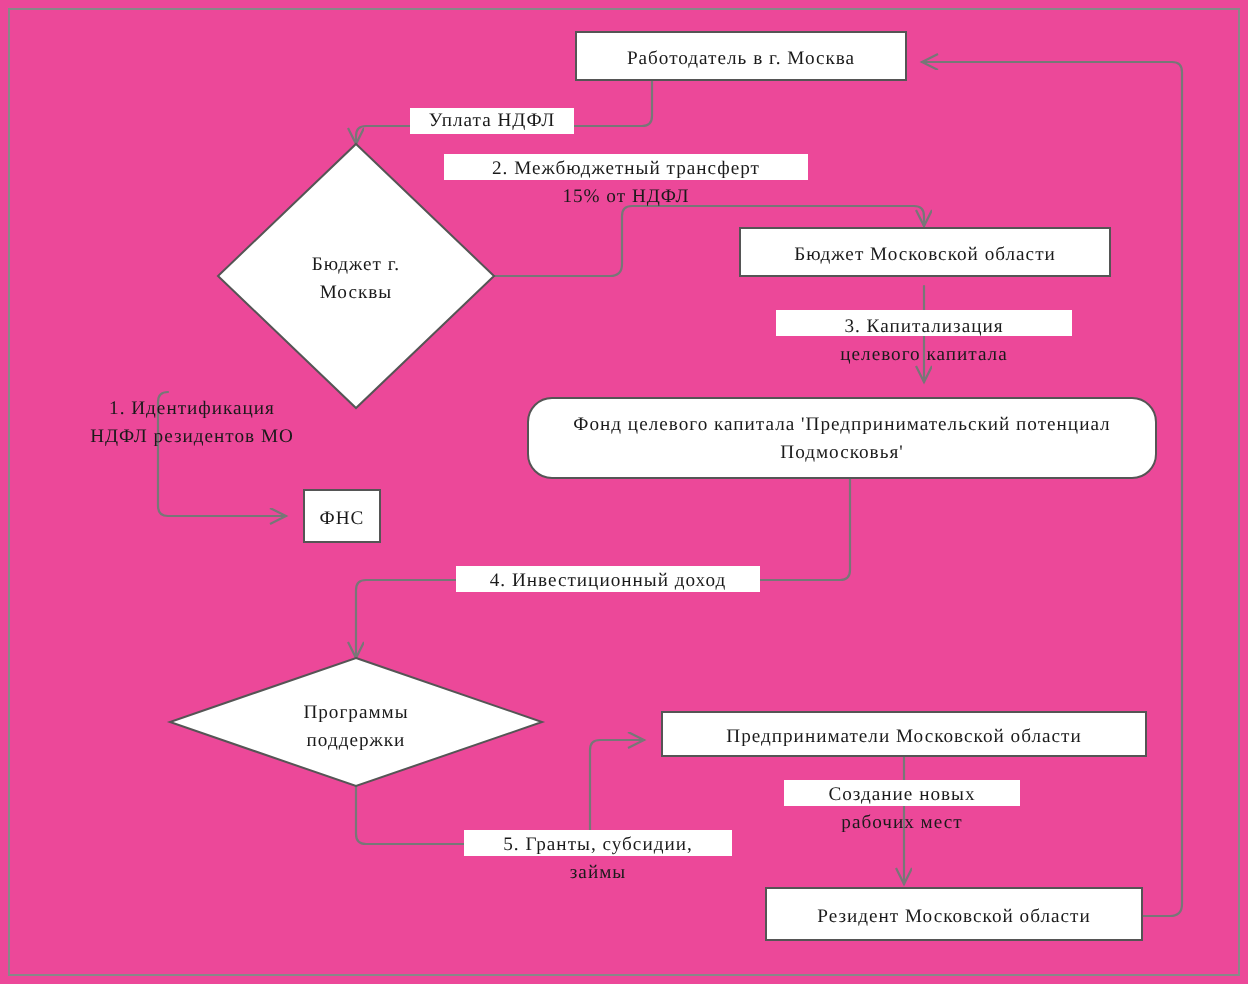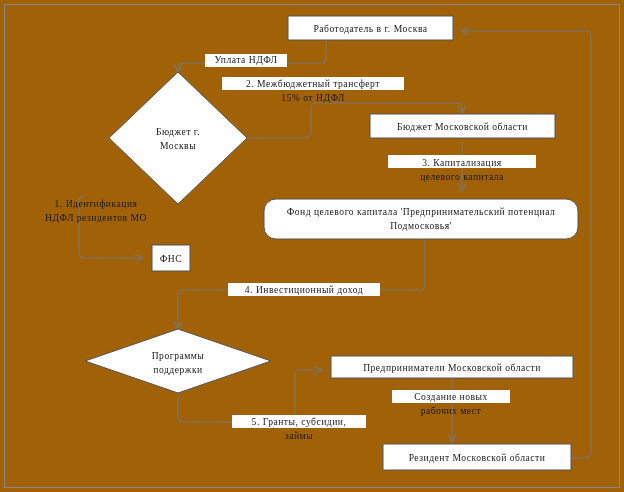--- a/index.html
+++ b/index.html
@@ -4,21 +4,21 @@
 <style>
   html, body {
     margin: 0;
     padding: 0;
     background: #ffffff;
   }
   #canvas {
     position: relative;
     width: 624px;
     height: 492px;
-    background: #a16207;
+    background: #ec4899;
     font-family: "Liberation Serif", "DejaVu Serif", serif;
     overflow: hidden;
   }
   svg#diagram {
     position: absolute;
     left: 0;
     top: 0;
     width: 624px;
     height: 492px;
   }

